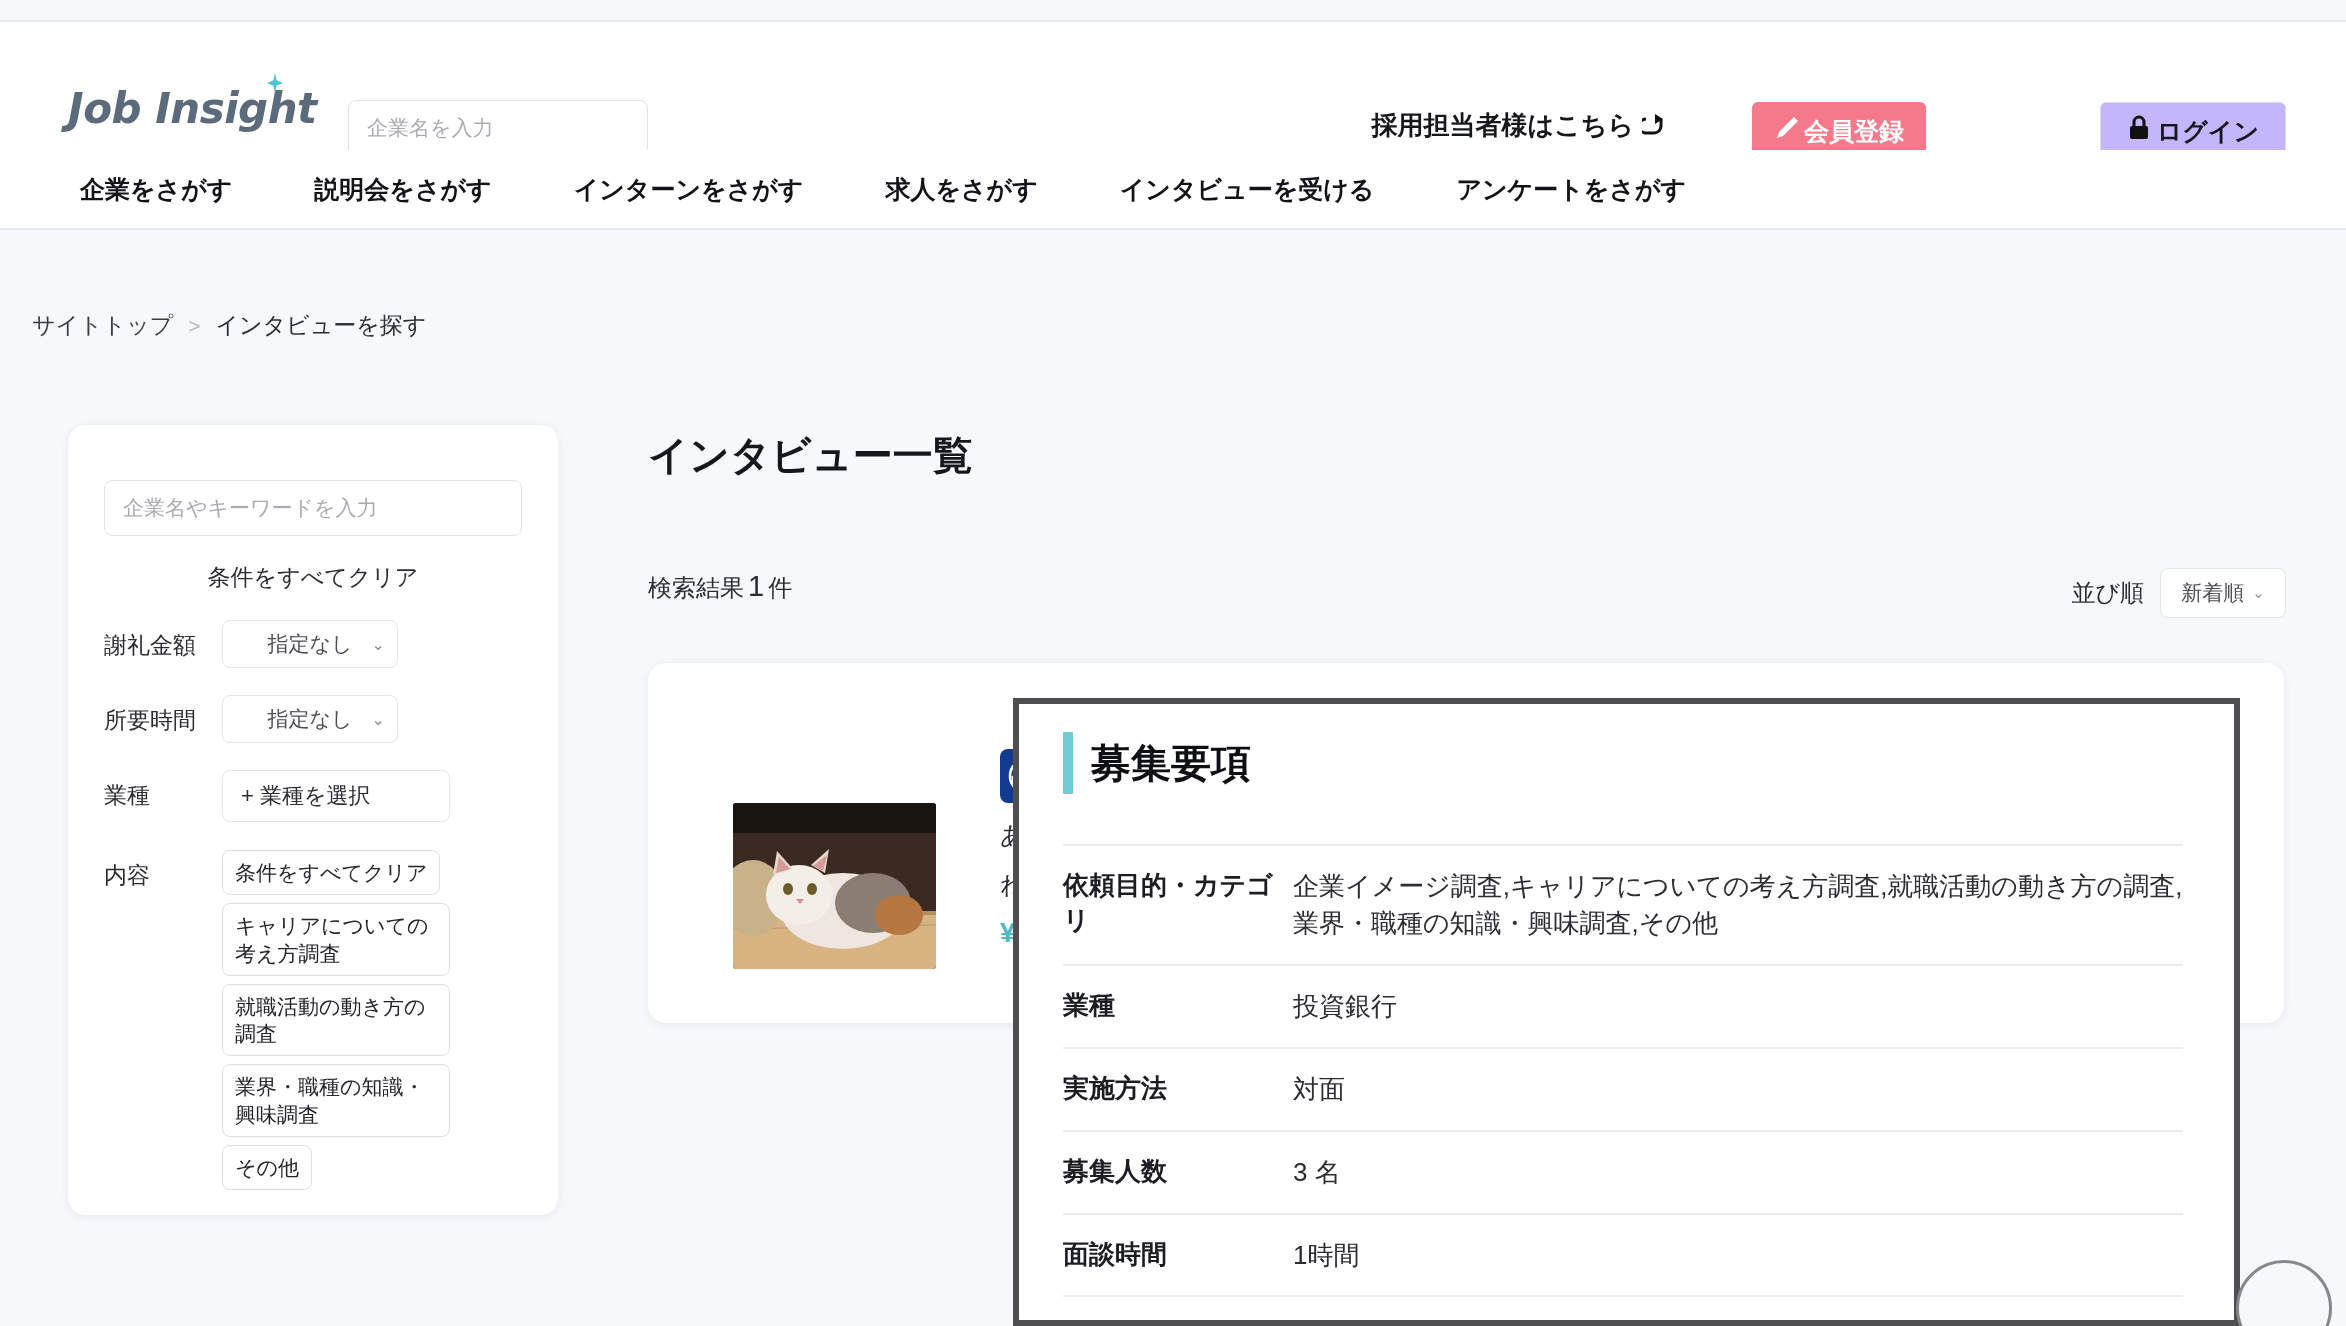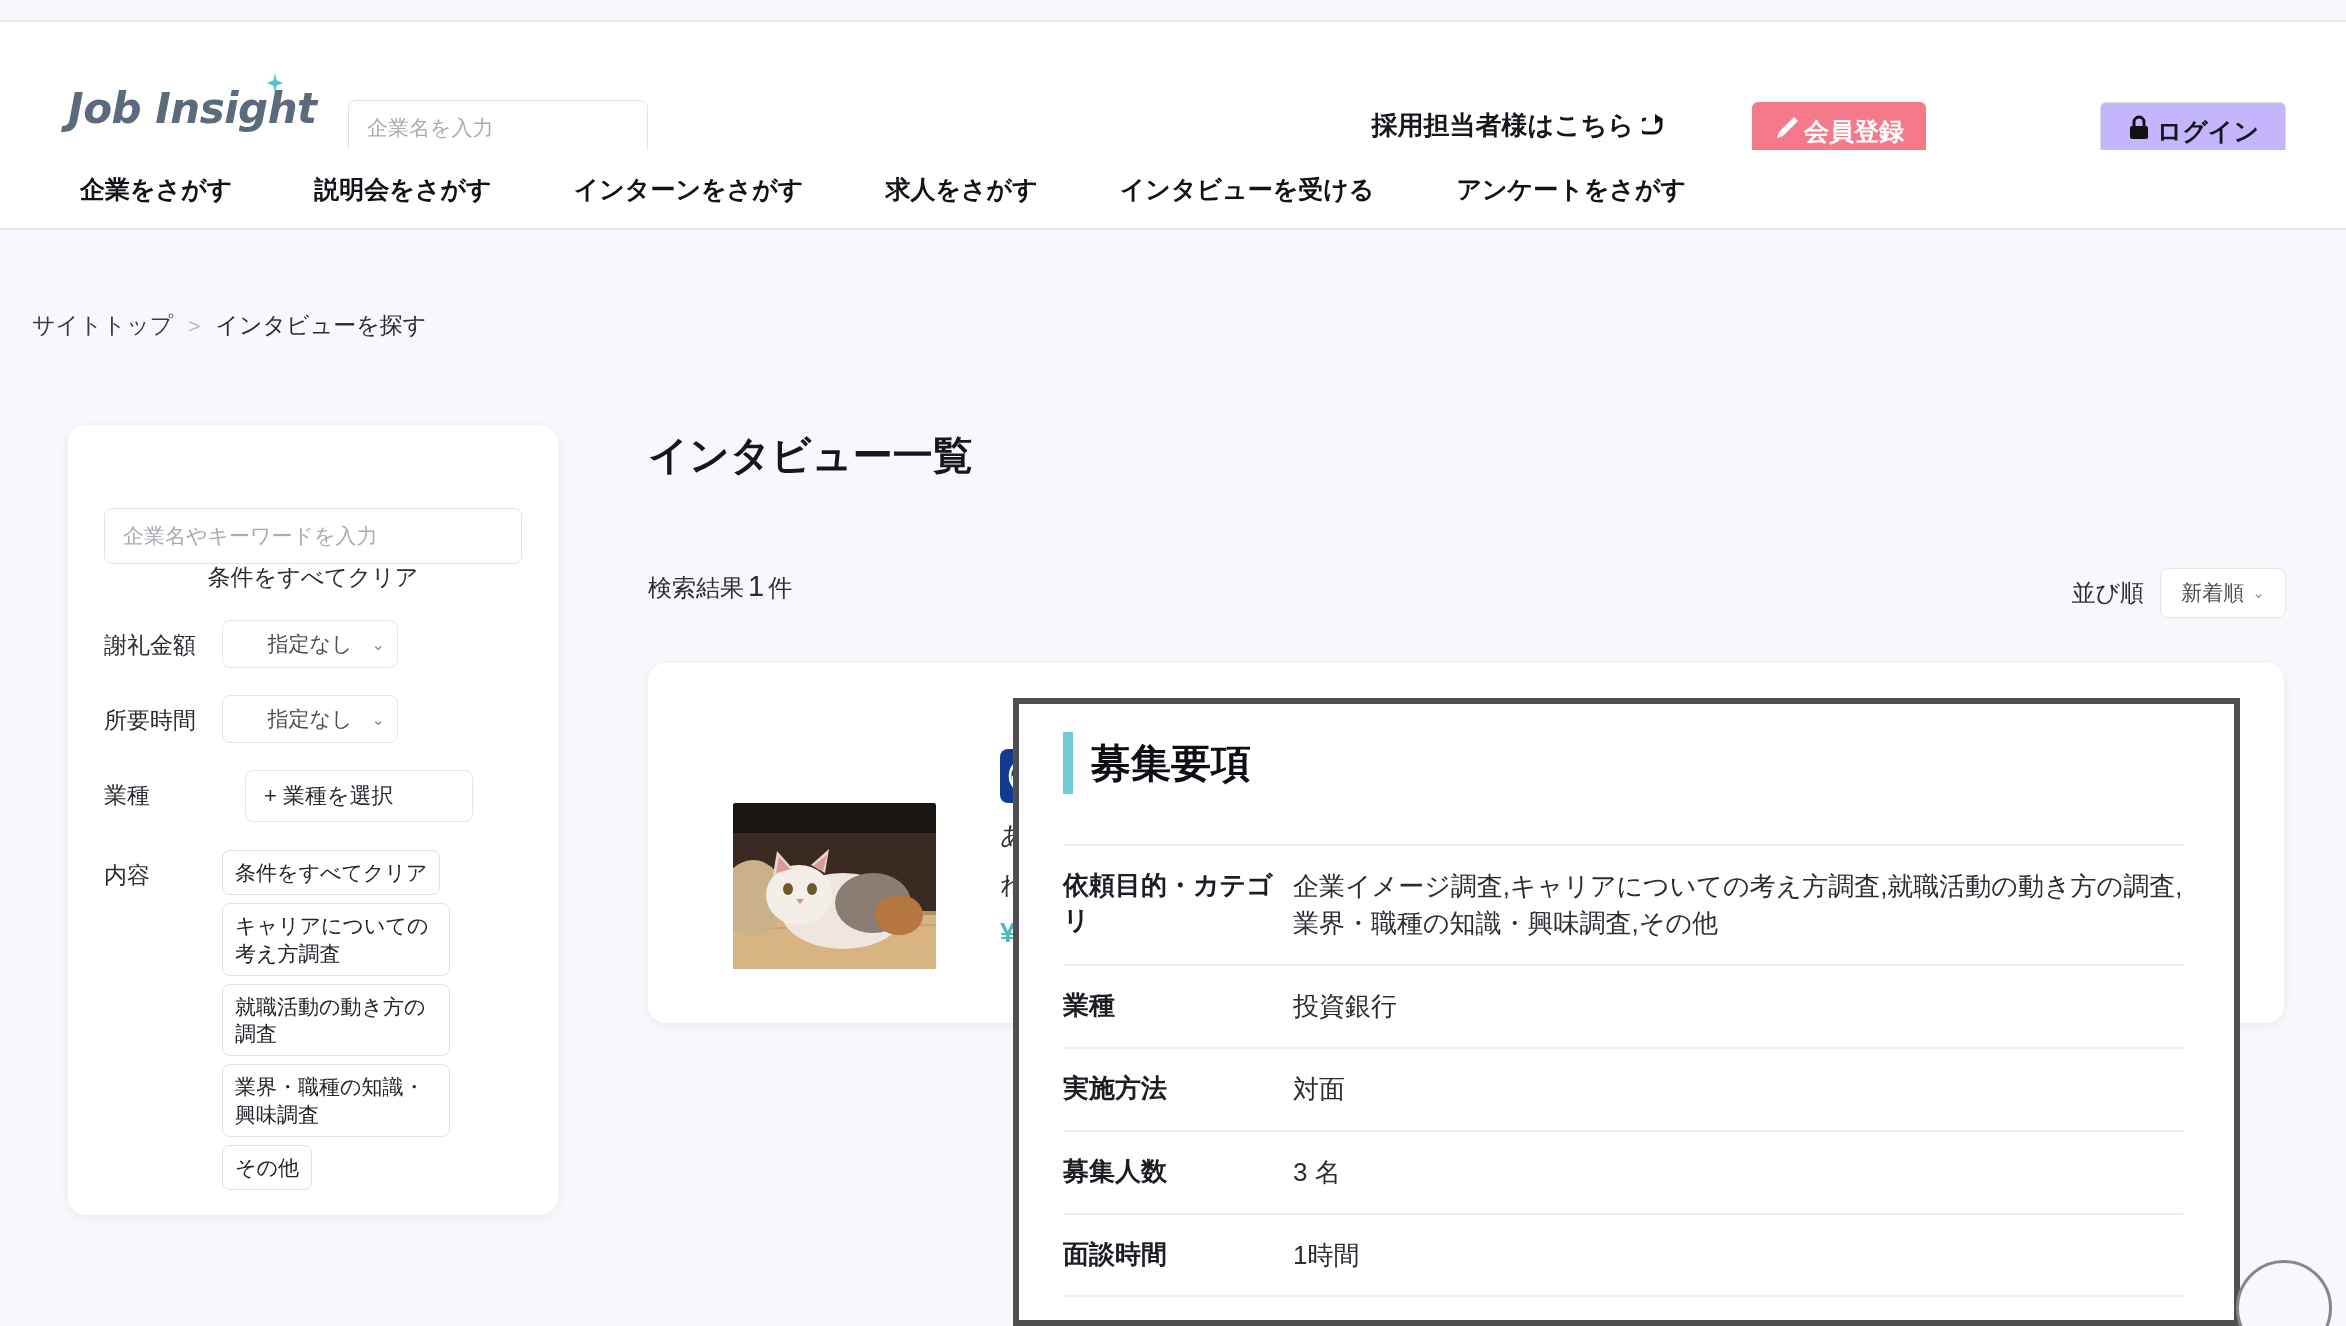--- a/index.html
+++ b/index.html
@@ -106,21 +106,20 @@
     box-shadow: 0 2px 10px rgba(40,45,60,0.07);
     overflow: hidden;
   }
   .side-search {
     position: absolute; left: 36px; top: 55px;
     width: 418px; height: 56px;
     border: 1.5px solid #e2e3e7; border-radius: 8px;
     padding: 0 18px; font-size: 21px; color: #2b2d33;
     font-family: "Liberation Sans", sans-serif; outline: none;
     background: #fff;
-    margin-top: 28px;
   }
   .side-search::placeholder { color: #a9abb2; }
   .clear-link {
     position: absolute; left: 0; top: 137px; width: 490px;
     text-align: center; font-size: 23px; color: #2b2d33; cursor: pointer;
   }
   .frow {
     position: absolute; left: 36px; width: 418px;
     display: flex; align-items: flex-start;
   }
@@ -138,21 +137,21 @@
   }
   .fselect .chev {
     position: absolute; right: 12px; top: 50%; transform: translateY(-50%);
     color: #8b8e96; font-size: 16px;
   }
   .fbtn-select {
     width: 228px; height: 52px;
     border: 1.5px solid #e4e5e9; border-radius: 8px;
     background: #fff; font-size: 22px; color: #2b2d33;
     display: flex; align-items: center; padding-left: 18px;
-    cursor: pointer; font-family: "Liberation Sans", sans-serif; margin-left: 23px;
+    cursor: pointer; font-family: "Liberation Sans", sans-serif;
   }
   .tag-col {
     display: flex; flex-direction: column; align-items: flex-start; gap: 8px;
   }
   .tag {
     border: 1.5px solid #dfe0e4; border-radius: 8px;
     background: #fff; color: #23252b; font-size: 21px;
     padding: 8px 12px; max-width: 228px; line-height: 1.3;
     cursor: pointer;
   }

